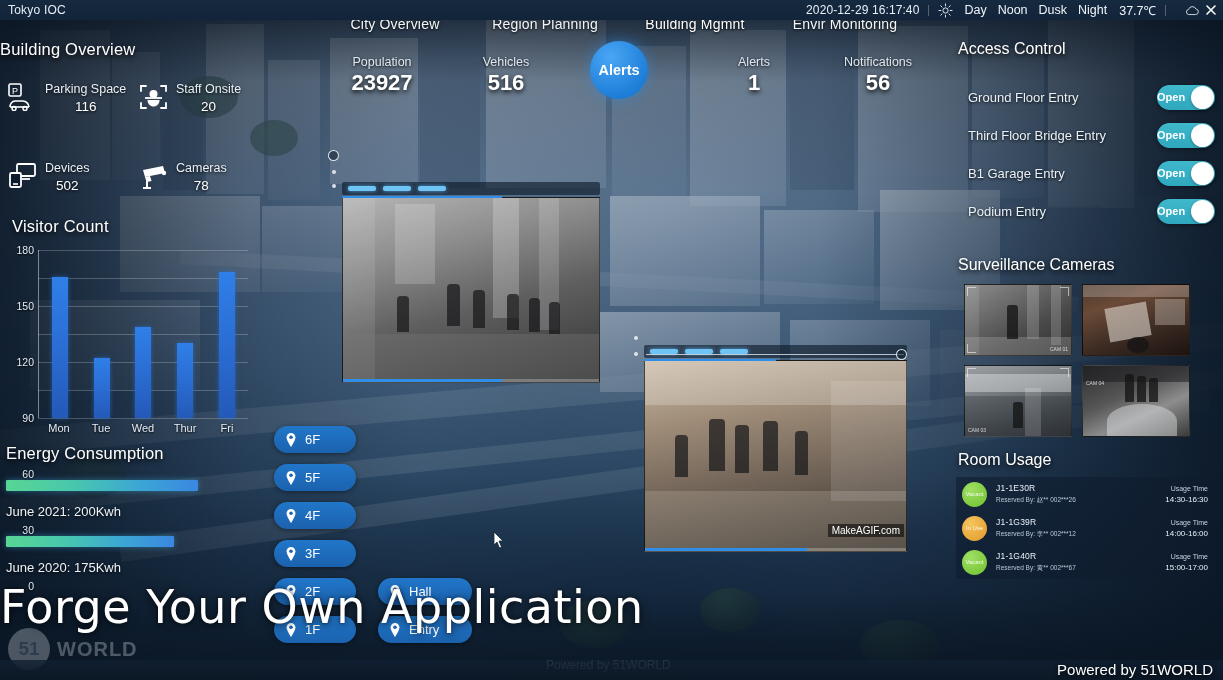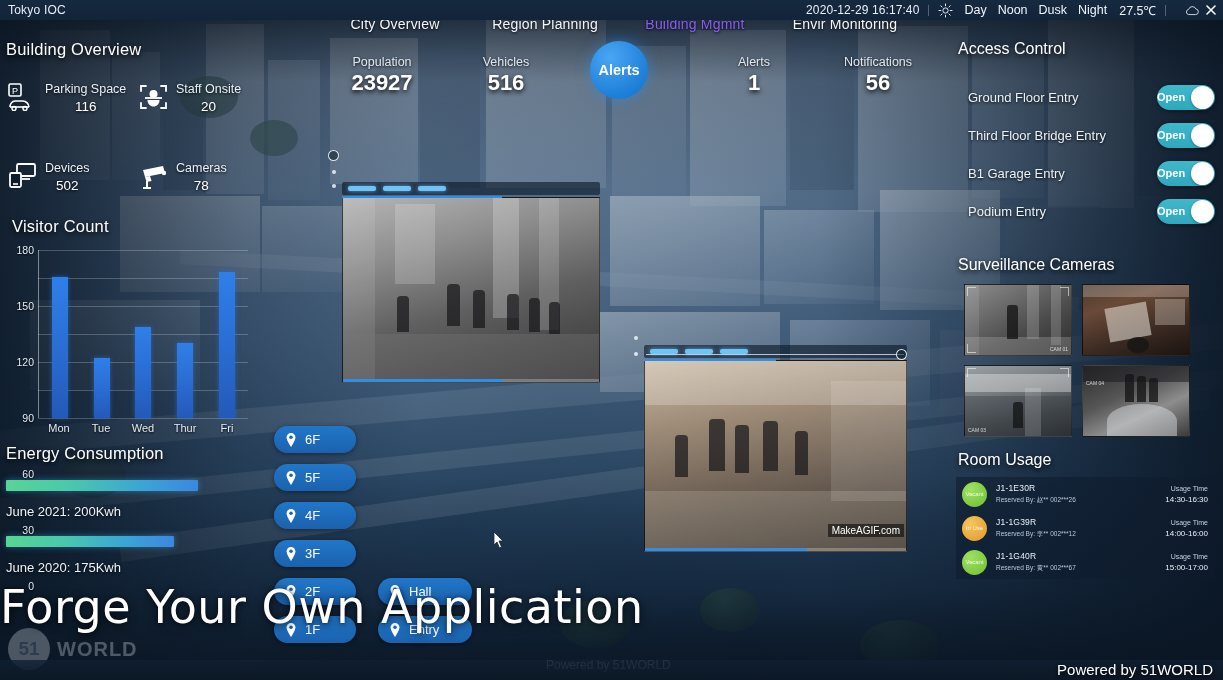--- a/index.html
+++ b/index.html
@@ -63,21 +63,21 @@
   
   .navtabs {
     position: absolute; top: 16px; left: 320px; width: 600px; height: 24px;
     display: flex; z-index: 30;
   }
   .navtab {
     flex: 1; text-align: center; font-size: 14px; color: #f2f6fa;
     text-shadow: 0 1px 3px rgba(0,0,0,.9);
     cursor: pointer; letter-spacing: .2px;
   }
-  .navtab.active { color: #8b5cf6; }
+  .navtab.active { color: #ffffff; }
 
   
   .kpistrip {
     position: absolute; top: 52px; left: 320px; width: 620px; height: 46px;
     display: flex; align-items: center; z-index: 30;
   }
   .kpi { flex: 1; text-align: center; }
   .kpi-label { font-size: 12.5px; color: #dfe8f1; text-shadow: 0 1px 3px rgba(0,0,0,.9); }
   .kpi-value { font-size: 22px; font-weight: bold; color: #fff; text-shadow: 0 2px 5px rgba(0,0,0,.95); margin-top: 1px; }
   .alerts-bubble {
@@ -86,21 +86,21 @@
     background: radial-gradient(circle at 35% 28%, #4aa6f5, #1e7fd8 70%, #1872c6 100%);
     display: flex; align-items: center; justify-content: center;
     font-size: 14.5px; font-weight: bold; color: #fff;
     box-shadow: 0 0 14px rgba(40,140,230,.55);
     z-index: 31; cursor: pointer;
   }
 
   
   .left-panel { position: absolute; left: 0; top: 40px; width: 262px; z-index: 25; }
   .panel-title {
-    font-size: 16.5px; color: #fff; padding-left: 6px;
+    font-size: 16.5px; color: #fff; 
     text-shadow: 0 2px 5px rgba(0,0,0,.95); letter-spacing: .2px;
   }
   .ov-grid { margin-top: 20px; display: grid; grid-template-columns: 1fr 1fr; row-gap: 44px; }
   .ov-item { display: flex; align-items: center; gap: 7px; padding-left: 8px; }
   .ov-icon { width: 30px; height: 28px; flex: none; }
   .ov-txt { text-align: center; }
   .ov-name { font-size: 12.5px; color: #e9f0f7; text-shadow: 0 1px 3px rgba(0,0,0,.9); }
   .ov-num { font-size: 13.5px; color: #fff; text-shadow: 0 1px 3px rgba(0,0,0,.9); margin-top: 2px; }
 
   
@@ -351,21 +351,21 @@
               <line x1="17.5" y1="17.5" x2="19.6" y2="19.6"></line>
               <line x1="19.6" y1="4.4" x2="17.5" y2="6.5"></line>
               <line x1="6.5" y1="17.5" x2="4.4" y2="19.6"></line>
             </g>
           </svg>
       </span>
       <span class="tb-mode">Day</span>
       <span class="tb-mode">Noon</span>
       <span class="tb-mode">Dusk</span>
       <span class="tb-mode">Night</span>
-      <span class="tb-temp">27.5℃</span>
+      <span class="tb-temp">37.7℃</span>
       <span class="tb-sep"></span>
       <span class="tb-cloud">
         <svg viewBox="0 0 24 20" width="17" height="14">
             <path d="M6.5 16.5h10a4 4 0 0 0 .4-7.96A5.6 5.6 0 0 0 6.4 9.2 3.7 3.7 0 0 0 6.5 16.5z" fill="none" stroke="#dfe9f3" stroke-width="1.4"></path>
           </svg>
       </span>
       <span class="tb-close">
         <svg viewBox="0 0 16 16" width="16" height="16">
             <g stroke="#ffffff" stroke-width="1.6" stroke-linecap="round">
               <line x1="4" y1="4" x2="12" y2="12"></line>

